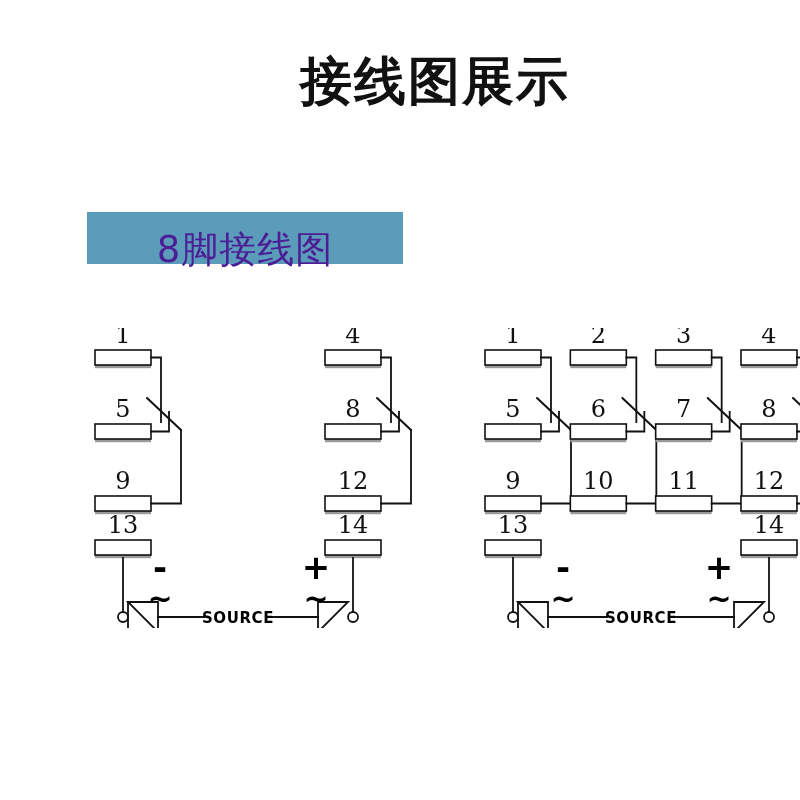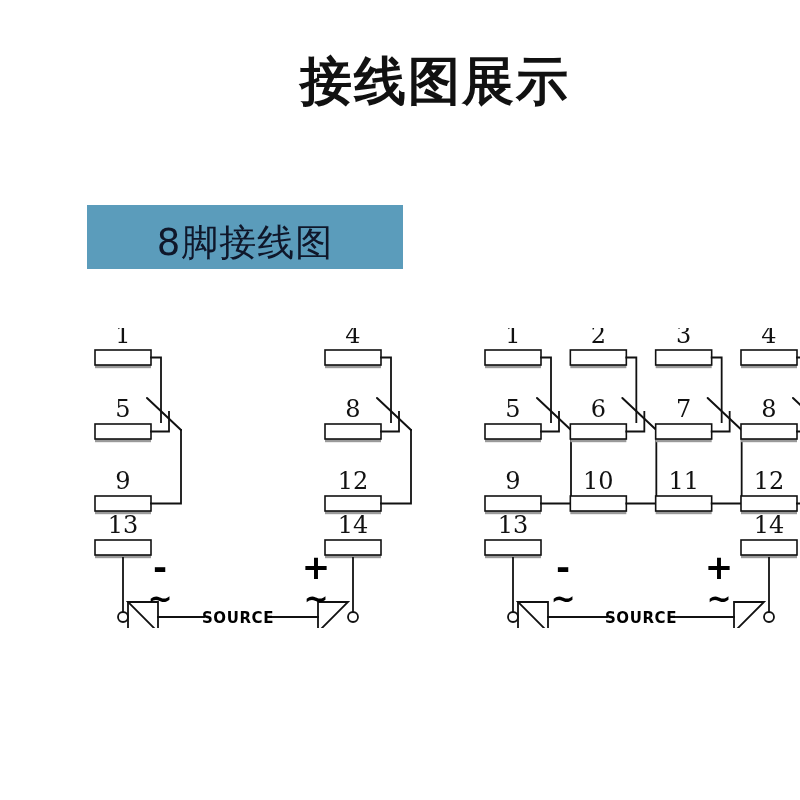--- a/index.html
+++ b/index.html
@@ -32,25 +32,25 @@
     font-size: 52px;
     font-weight: bold;
     letter-spacing: 2px;
     line-height: 62px;
     color: #111111;
     font-family: "DejaVu Sans", "Liberation Sans", sans-serif;
   }
   
   .section-header {
     position: absolute;
-    top: 205px;
-    height: 64px;
+    top: 212px;
+    height: 52px;
     line-height: 76px;
     text-align: center;
-    color: #0f172a;
+    color: #4c1d95;
     font-size: 37px;
     font-weight: normal;
     letter-spacing: 1px;
     background: #5b9cbb;
     font-family: "DejaVu Sans", "Liberation Sans", sans-serif;
   }
   #header-left  { left: 52px;  width: 316px; }
   #header-right { left: 432px; width: 316px; }
 
   

